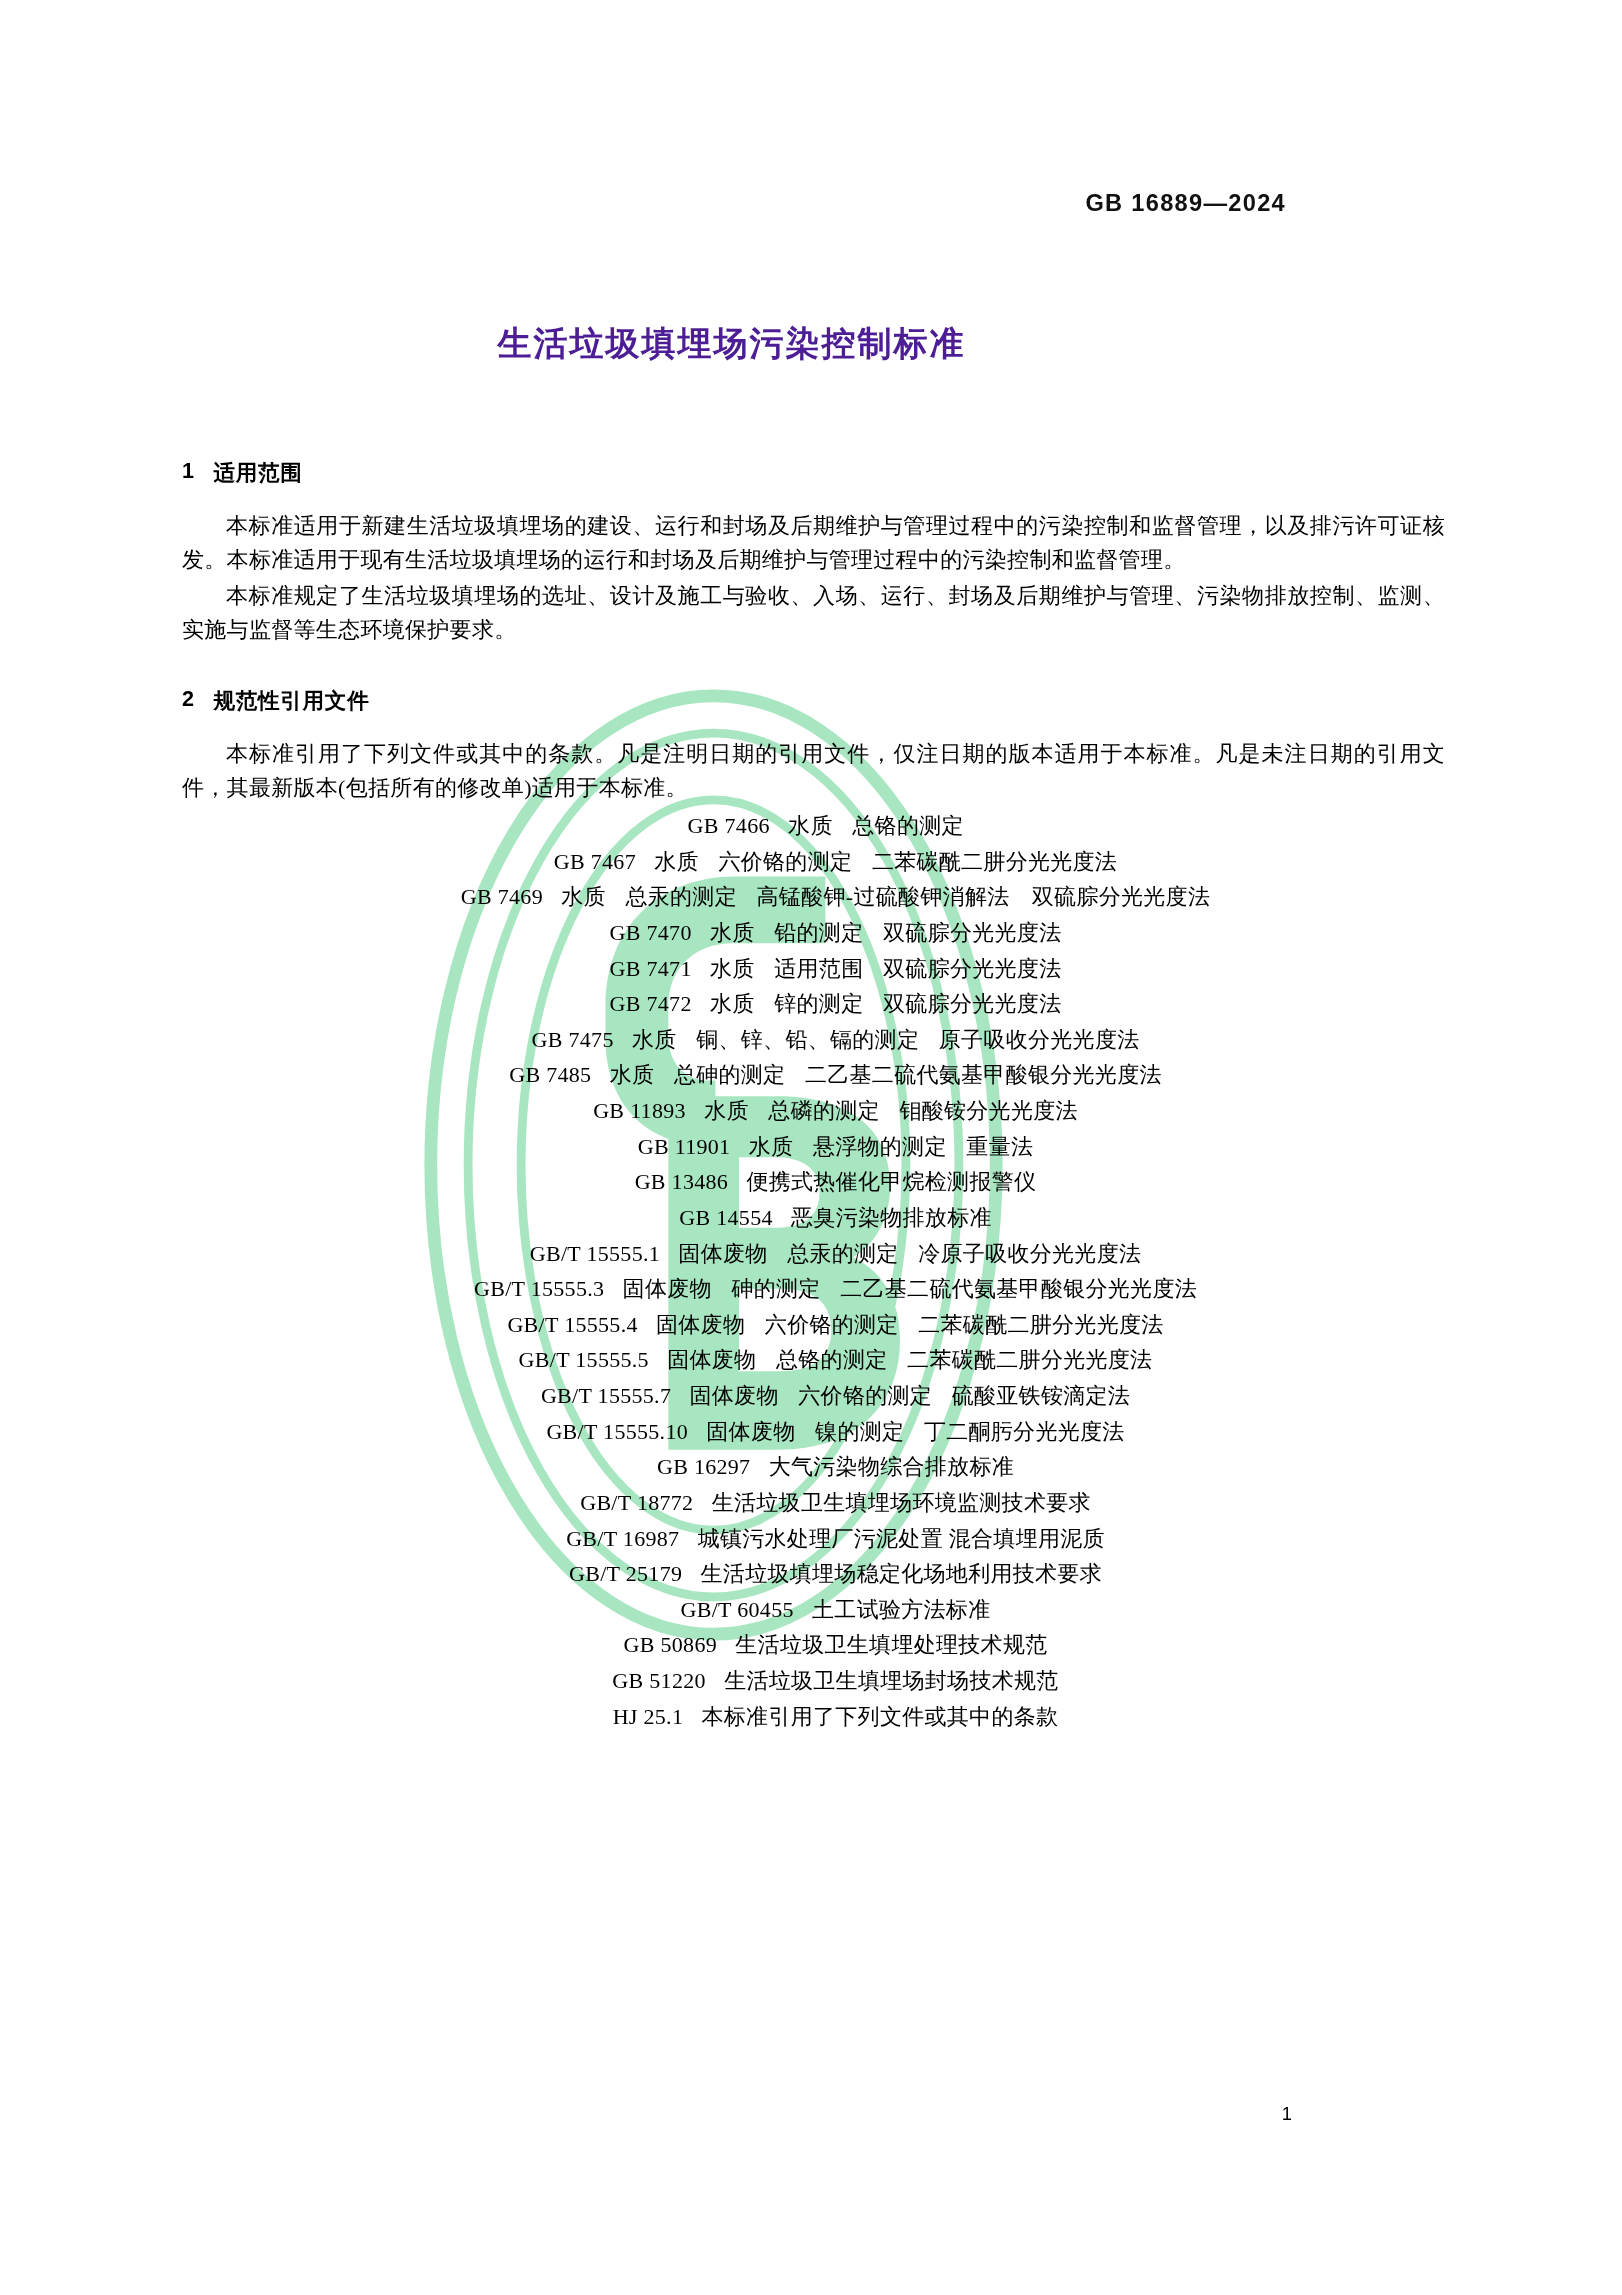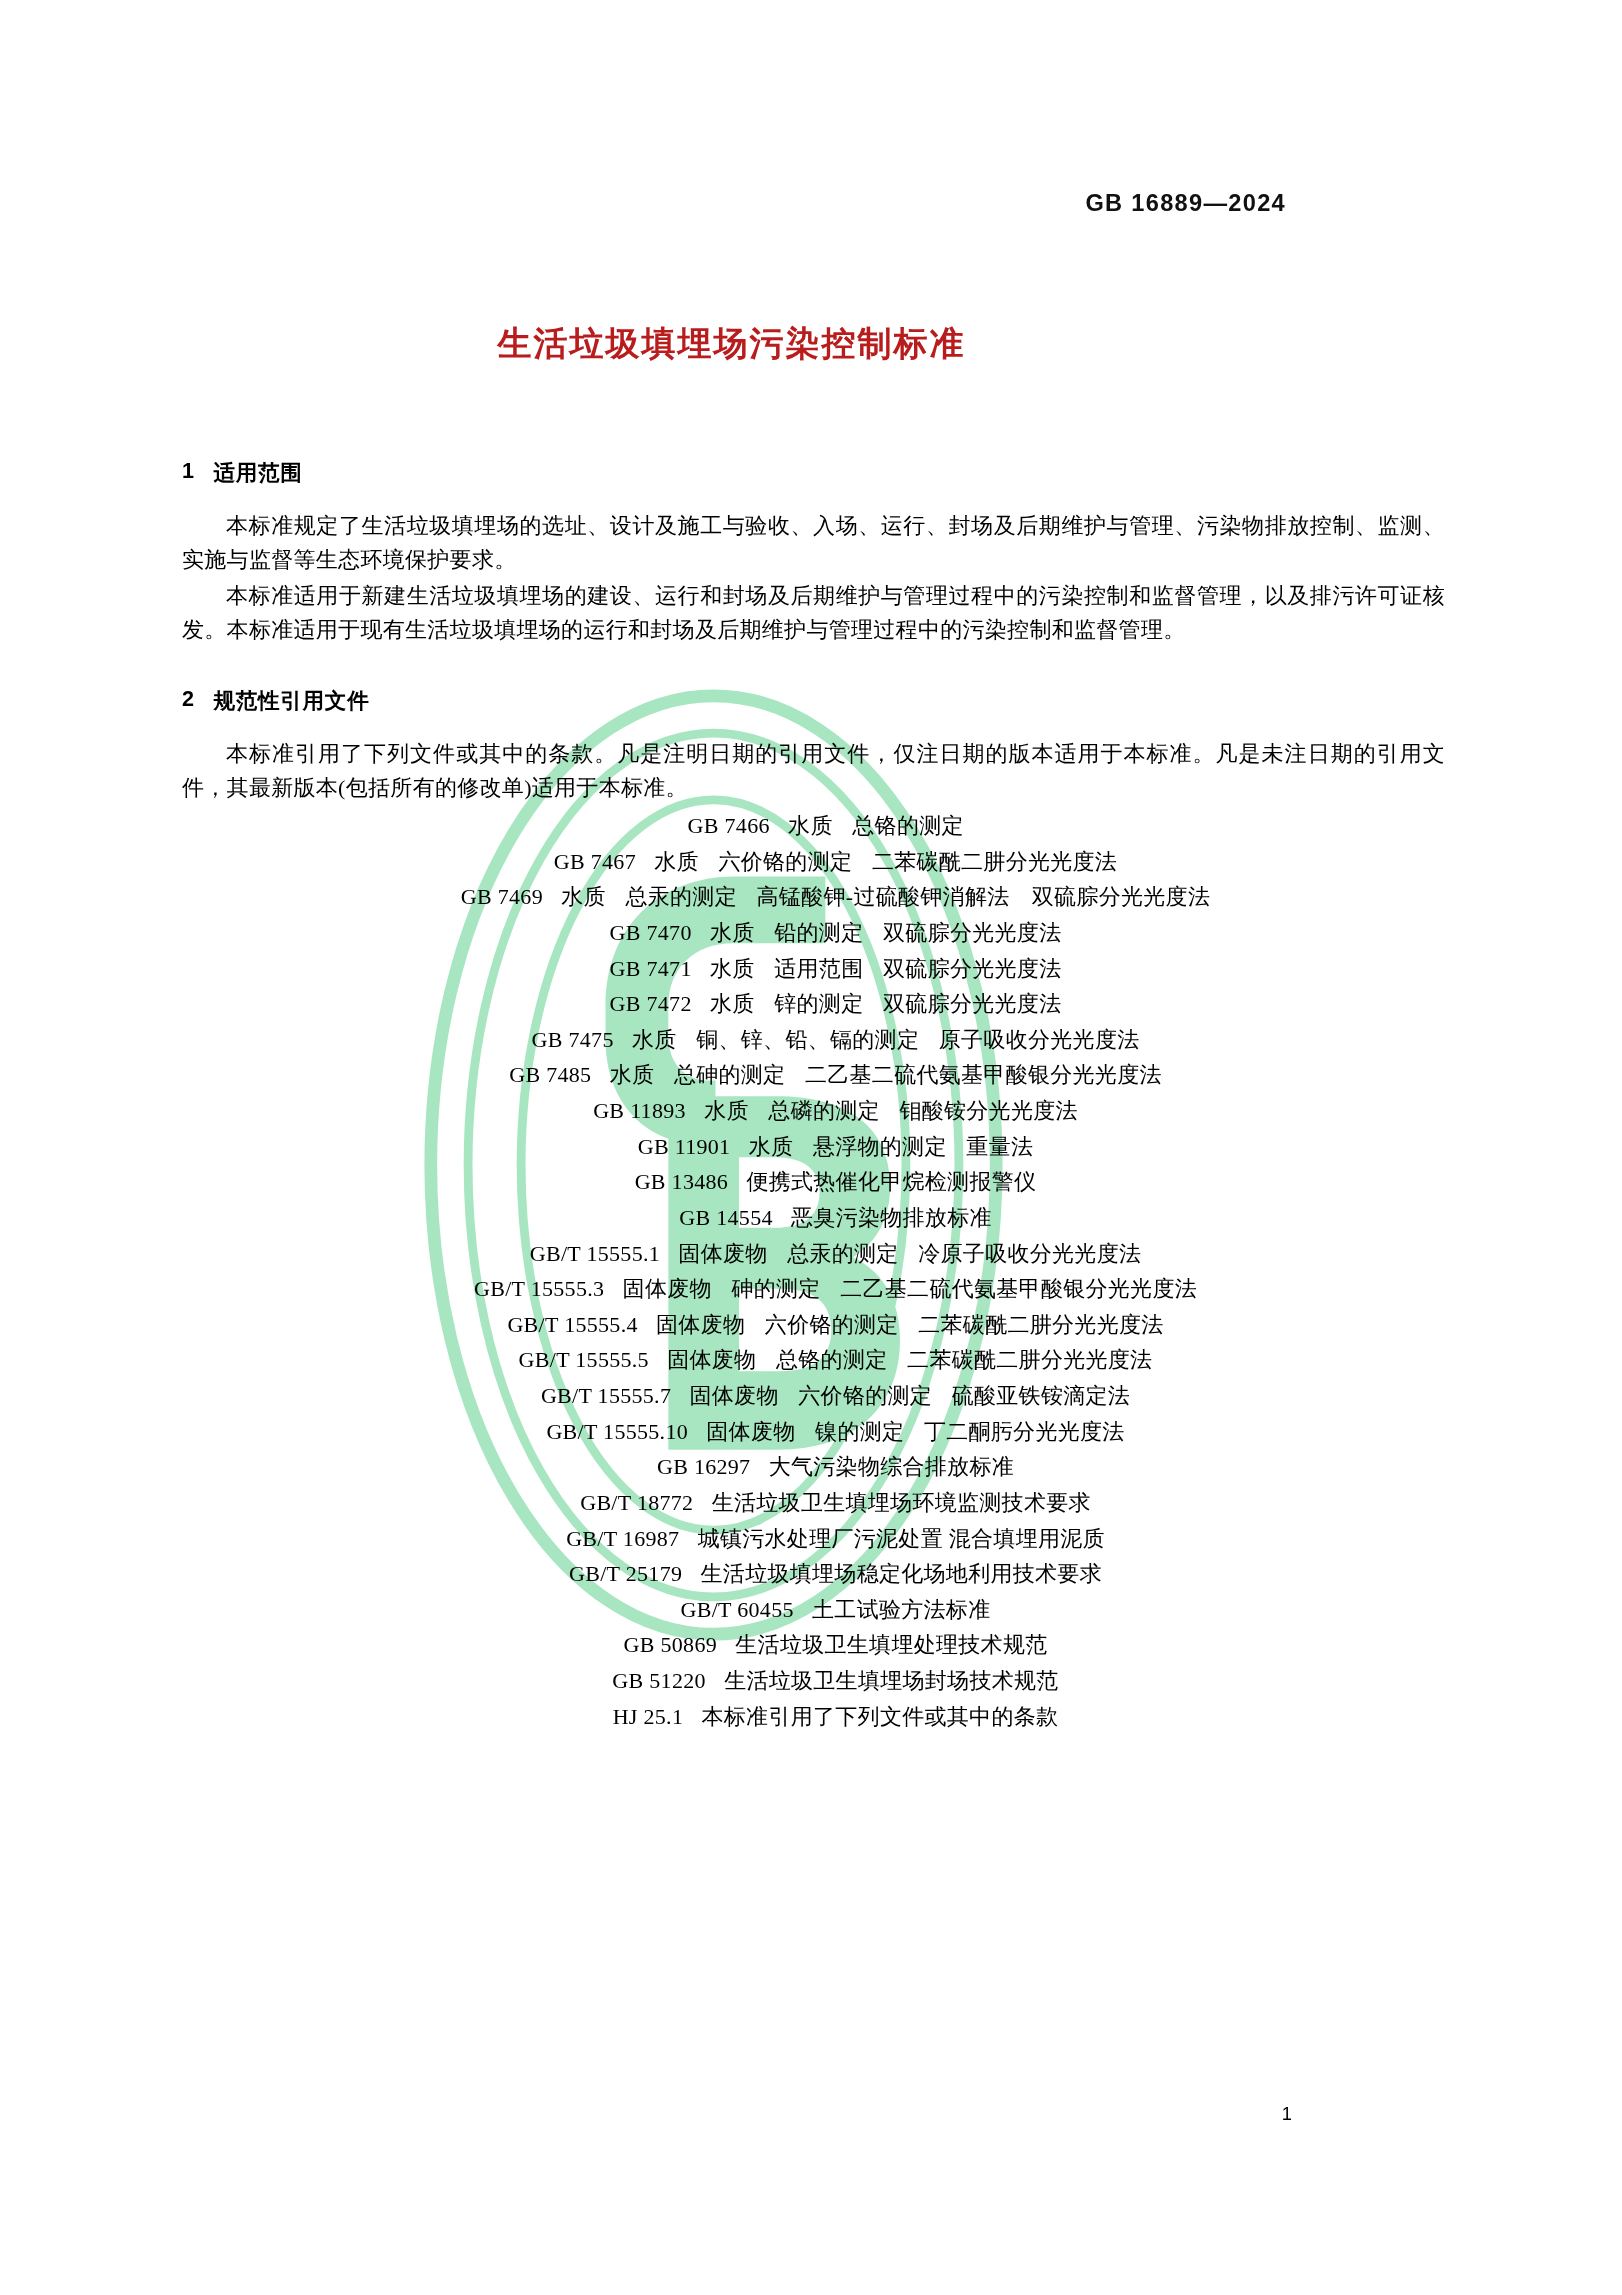--- a/index.html
+++ b/index.html
@@ -37,21 +37,21 @@
   .doc-title {
     position: absolute;
     top: 321px;
     left: 0;
     width: 100%;
     text-align: center;
     font-family: "Liberation Sans", sans-serif;
     font-weight: bold;
     font-size: 34px;
     letter-spacing: 2px;
-    color: #b91c1c;
+    color: #4c1d95;
   }
 
   
   .content {
     position: absolute;
     top: 458px;
     left: 182px;
     width: 1263px;
   }
 
@@ -137,22 +137,22 @@
     </svg>
   </div>
 
   <div class="content">
 
     <div class="section-head">
       <span class="num">1</span>
       <span>适用范围</span>
     </div>
 
+    <p class="para">本标准适用于新建生活垃圾填埋场的建设、运行和封场及后期维护与管理过程中的污染控制和监督管理，以及排污许可证核发。本标准适用于现有生活垃圾填埋场的运行和封场及后期维护与管理过程中的污染控制和监督管理。</p>
     <p class="para">本标准规定了生活垃圾填埋场的选址、设计及施工与验收、入场、运行、封场及后期维护与管理、污染物排放控制、监测、实施与监督等生态环境保护要求。</p>
-    <p class="para">本标准适用于新建生活垃圾填埋场的建设、运行和封场及后期维护与管理过程中的污染控制和监督管理，以及排污许可证核发。本标准适用于现有生活垃圾填埋场的运行和封场及后期维护与管理过程中的污染控制和监督管理。</p>
 
     <div class="gap-section"></div>
 
     <div class="section-head">
       <span class="num">2</span>
       <span>规范性引用文件</span>
     </div>
 
     <p class="para">本标准引用了下列文件或其中的条款。凡是注明日期的引用文件，仅注日期的版本适用于本标准。凡是未注日期的引用文件，其最新版本(包括所有的修改单)适用于本标准。</p>
 

